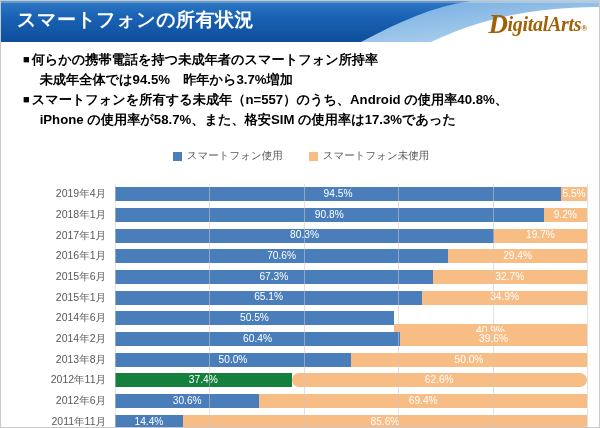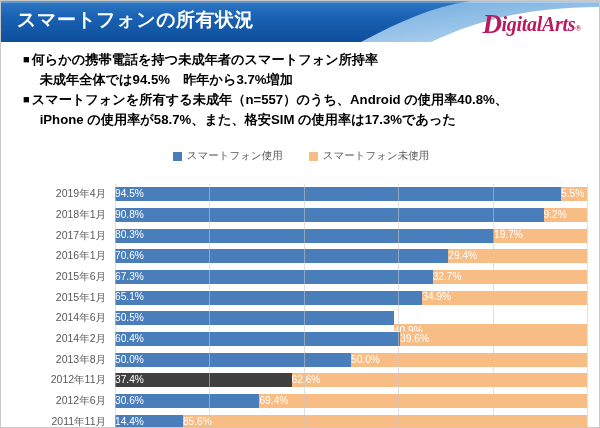--- a/index.html
+++ b/index.html
@@ -36,27 +36,27 @@
     font-size: 19px;
     font-weight: bold;
     color: #ffffff;
     letter-spacing: 0.5px;
     white-space: nowrap;
   }
 
   
   .logo {
     position: absolute;
-    right: 18px;
+    right: 12px;
     top: 12px;
     font-family: "Liberation Serif", "DejaVu Serif", serif;
     font-style: italic;
     font-weight: bold;
     font-size: 20px;
-    color: #be185d;
+    color: #a16207;
     white-space: nowrap;
     letter-spacing: -0.3px;
   }
   .logo .bigD {
     font-size: 27px;
     line-height: 0;
     position: relative;
     top: 2px;
   }
   .logo .reg {
@@ -143,21 +143,21 @@
     flex: 1;
     height: 14px;
     display: flex;
     background: #ffffff;
   }
   .seg {
     height: 100%;
     position: relative;
     display: flex;
     align-items: center;
-    justify-content: flex-start;
+    justify-content: center;
     overflow: visible;
   }
   .seg-a { background: #4a7ebb; }
   .seg-b { background: #f8bd85; }
   .seg-val {
     font-size: 10.2px;
     color: #ffffff;
     white-space: nowrap;
     line-height: 1;
   }
@@ -332,24 +332,24 @@
             <span class="seg-val">50.0%</span>
           </div>
           <div class="seg seg-b" style="width: 50%; background: rgb(248, 189, 133);">
             <span class="seg-val">50.0%</span>
           </div>
         </div>
       </div>
       <div class="row">
         <div class="cat-label">2012年11月</div>
         <div class="bar-track">
-          <div class="seg seg-a" style="width: 37.4%; background: #404040;">
+          <div class="seg seg-a" style="width: 37.4%; background: #15803d;">
             <span class="seg-val">37.4%</span>
           </div>
-          <div class="seg seg-b" style="width: 62.6%; background: rgb(248, 189, 133);">
+          <div class="seg seg-b" style="width: 62.6%; background: rgb(248, 189, 133); border-radius: 7px;">
             <span class="seg-val">62.6%</span>
           </div>
         </div>
       </div>
       <div class="row">
         <div class="cat-label">2012年6月</div>
         <div class="bar-track">
           <div class="seg seg-a" style="width: 30.6%; background: rgb(74, 126, 187);">
             <span class="seg-val">30.6%</span>
           </div>

